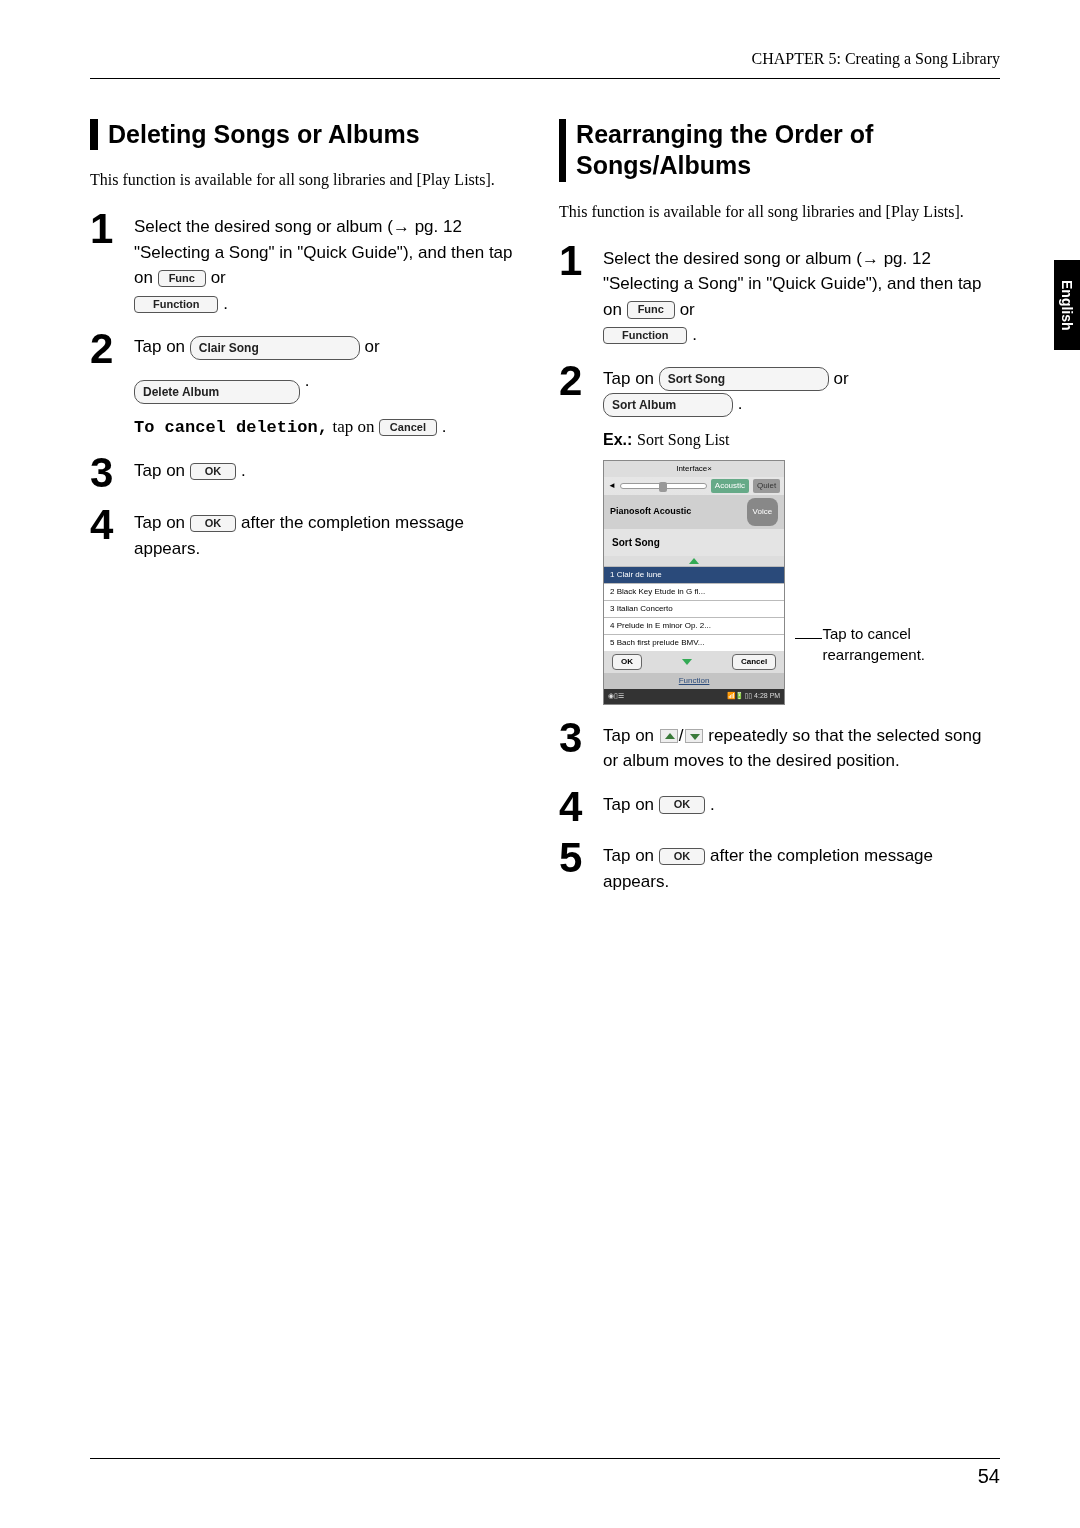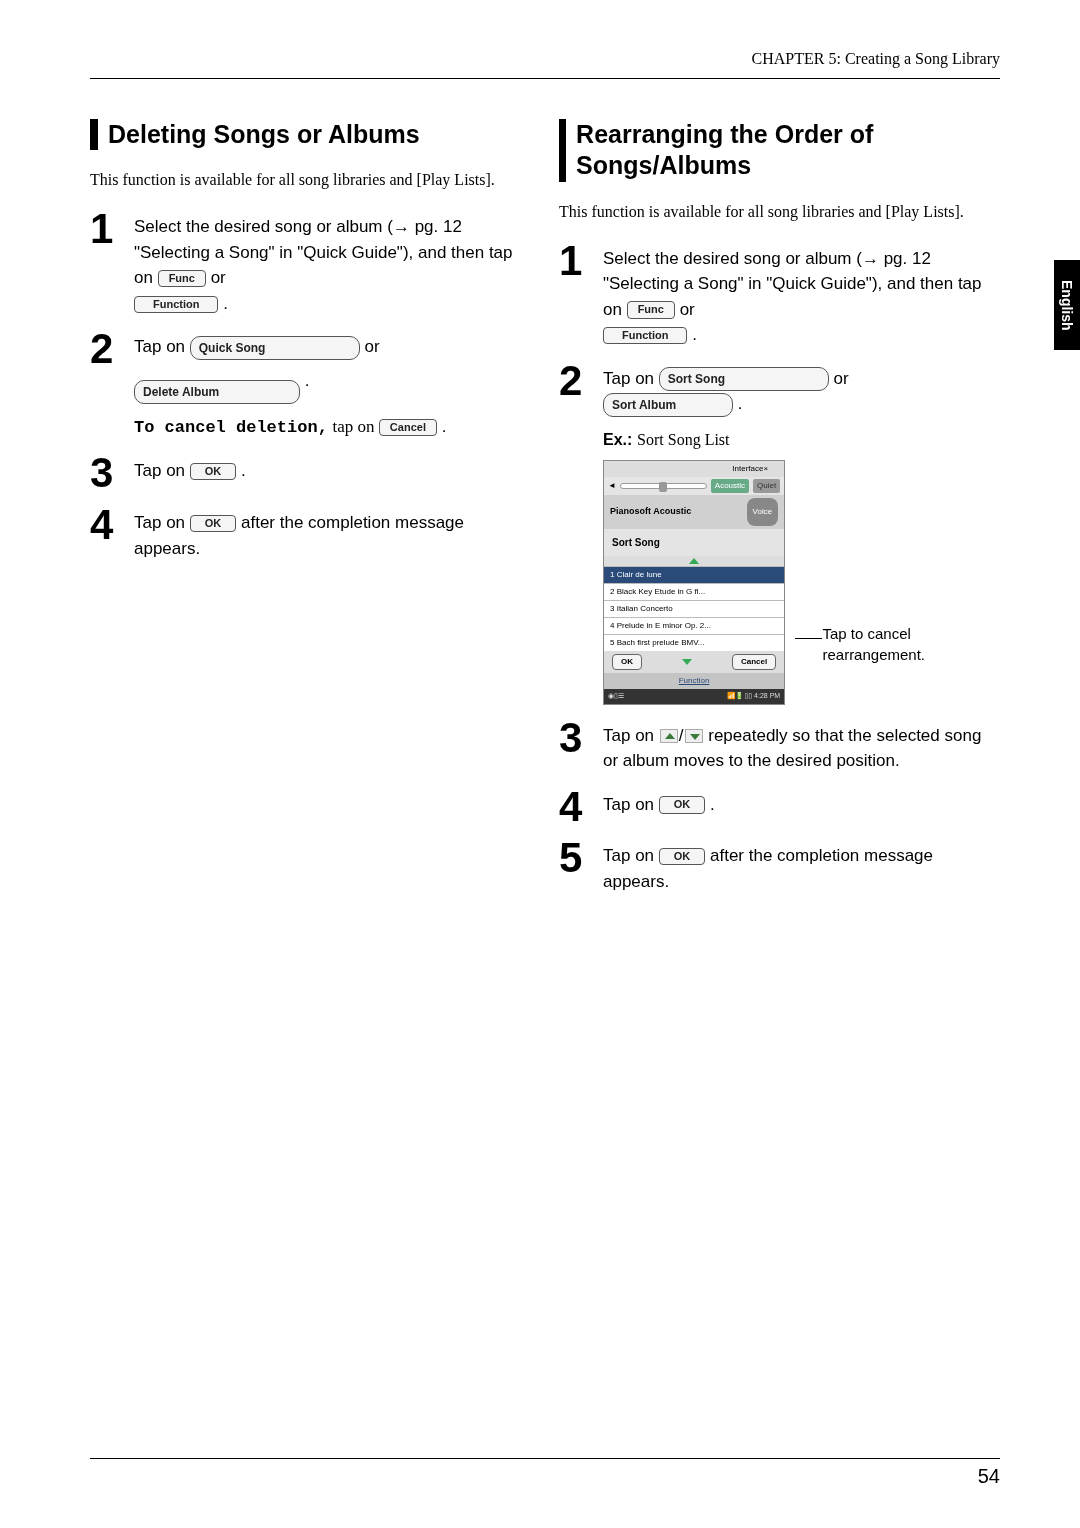--- a/index.html
+++ b/index.html
@@ -110,21 +110,21 @@
   }
   .screenshot {
     width: 200px;
     border: 1px solid #888;
     font-family: Arial, sans-serif;
     font-size: 9px;
     background: linear-gradient(#e8e8e8, #ccc);
   }
   .shot-top {
     display: flex;
-    justify-content: flex-end;
+    justify-content: center;
     padding: 2px 16px;
     font-size: 8px;
     background: #ddd;
   }
   .shot-slider-row {
     display: flex;
     align-items: center;
     padding: 2px 4px;
     gap: 4px;
   }
@@ -239,21 +239,21 @@
           <span> or </span><br>
           <span class="btn-small" style="padding:1px 18px;">Function</span>
           <span>.</span>
         </div>
       </div>
 
       <div class="step">
         <div class="step-num">2</div>
         <div class="step-body">
           <span>Tap on </span>
-          <span class="btn-wide">Quick Song</span>
+          <span class="btn-wide">Clair Song</span>
           <span> or </span><br>
           <span class="btn-wide" style="width:166px;margin-top:20px;">Delete Album</span>
           <span>.</span>
           <div style="height:10px"></div>
           <span class="bold">To cancel deletion,</span>
           <span style="font-family:Georgia,serif;"> tap on </span>
           <span class="btn-small">Cancel</span>
           <span>.</span>
         </div>
       </div>

